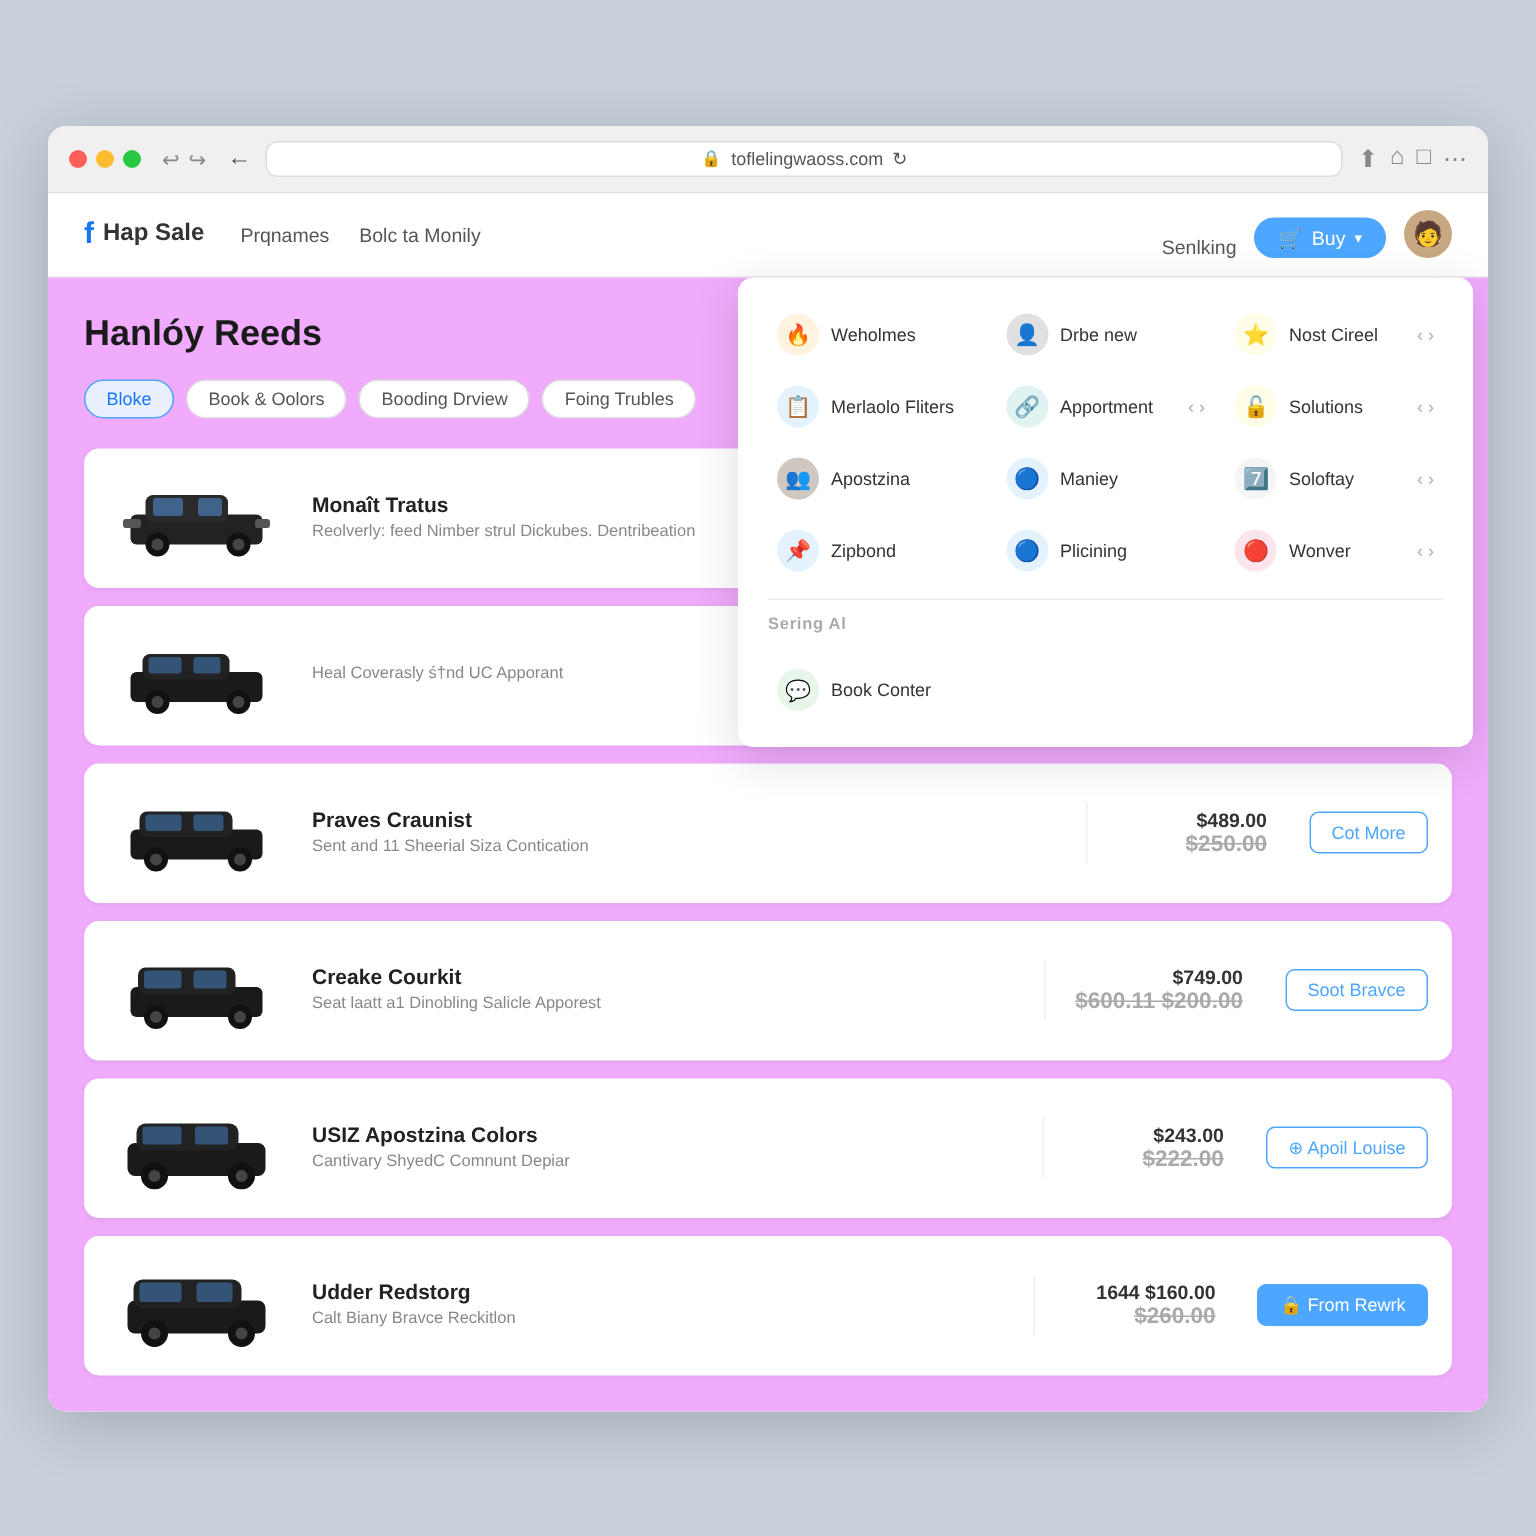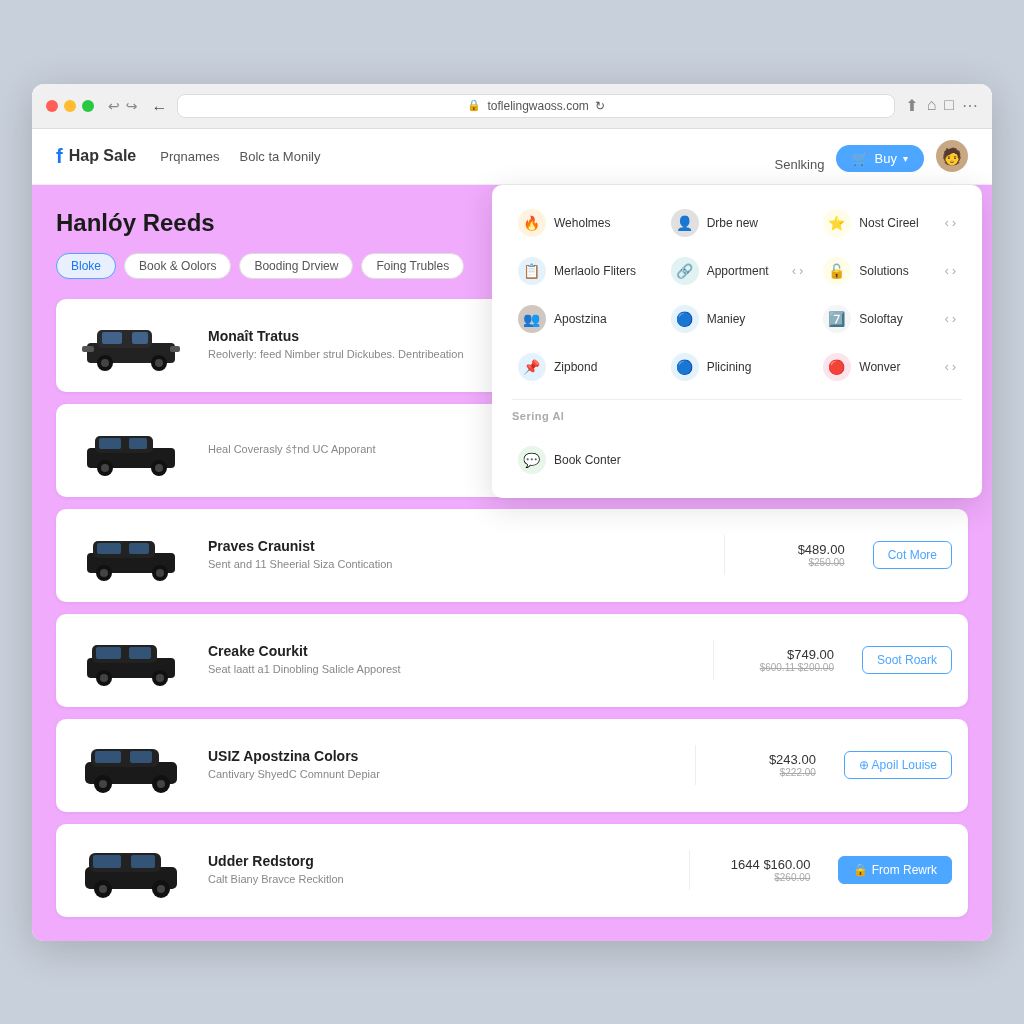--- a/index.html
+++ b/index.html
@@ -196,24 +196,24 @@
       justify-content: center;
     }
     .car-svg { width: 110px; height: 55px; }
     .listing-info { flex: 1; }
     .listing-title { font-size: 14px; font-weight: 600; color: #222; margin-bottom: 3px; }
     .listing-desc { font-size: 11px; color: #888; line-height: 1.4; }
     .listing-price {
       text-align: right;
       font-size: 13px;
       color: #333;
-      font-weight: 400;
+      font-weight: 700;
       min-width: 100px;
     }
-    .listing-price .original { text-decoration: line-through; color: #aaa; font-size: 10px; }
+    .listing-price .original { text-decoration: line-through; color: #aaa; font-size: 15px; }
     .listing-action {
       margin-left: 12px;
     }
     .action-btn {
       border: 1px solid #4da6ff;
       background: #fff;
       color: #4da6ff;
       border-radius: 6px;
       padding: 6px 14px;
       font-size: 12px;
@@ -475,21 +475,21 @@
           <div class="listing-title">Creake Courkit</div>
           <div class="listing-desc">Seat laatt a1 Dinobling Salicle
 Apporest</div>
         </div>
         <div class="separator"></div>
         <div class="listing-price">
           <div>$749.00</div>
           <div class="original">$600.11 $200.00</div>
         </div>
         <div class="listing-action">
-          <button class="action-btn">Soot Roark</button>
+          <button class="action-btn">Soot Bravce</button>
         </div>
       </div>
 
       <div class="listing-card">
         <div class="car-image">
           <svg class="car-svg" viewBox="0 0 110 55" xmlns="http://www.w3.org/2000/svg">
             <rect x="8" y="24" width="92" height="22" rx="5" fill="#1a1a1a"></rect>
             <rect x="14" y="11" width="68" height="18" rx="6" fill="#222"></rect>
             <rect x="18" y="13" width="26" height="12" rx="2" fill="#3a6a9a" opacity="0.7"></rect>
             <rect x="53" y="13" width="22" height="12" rx="2" fill="#3a6a9a" opacity="0.7"></rect>

